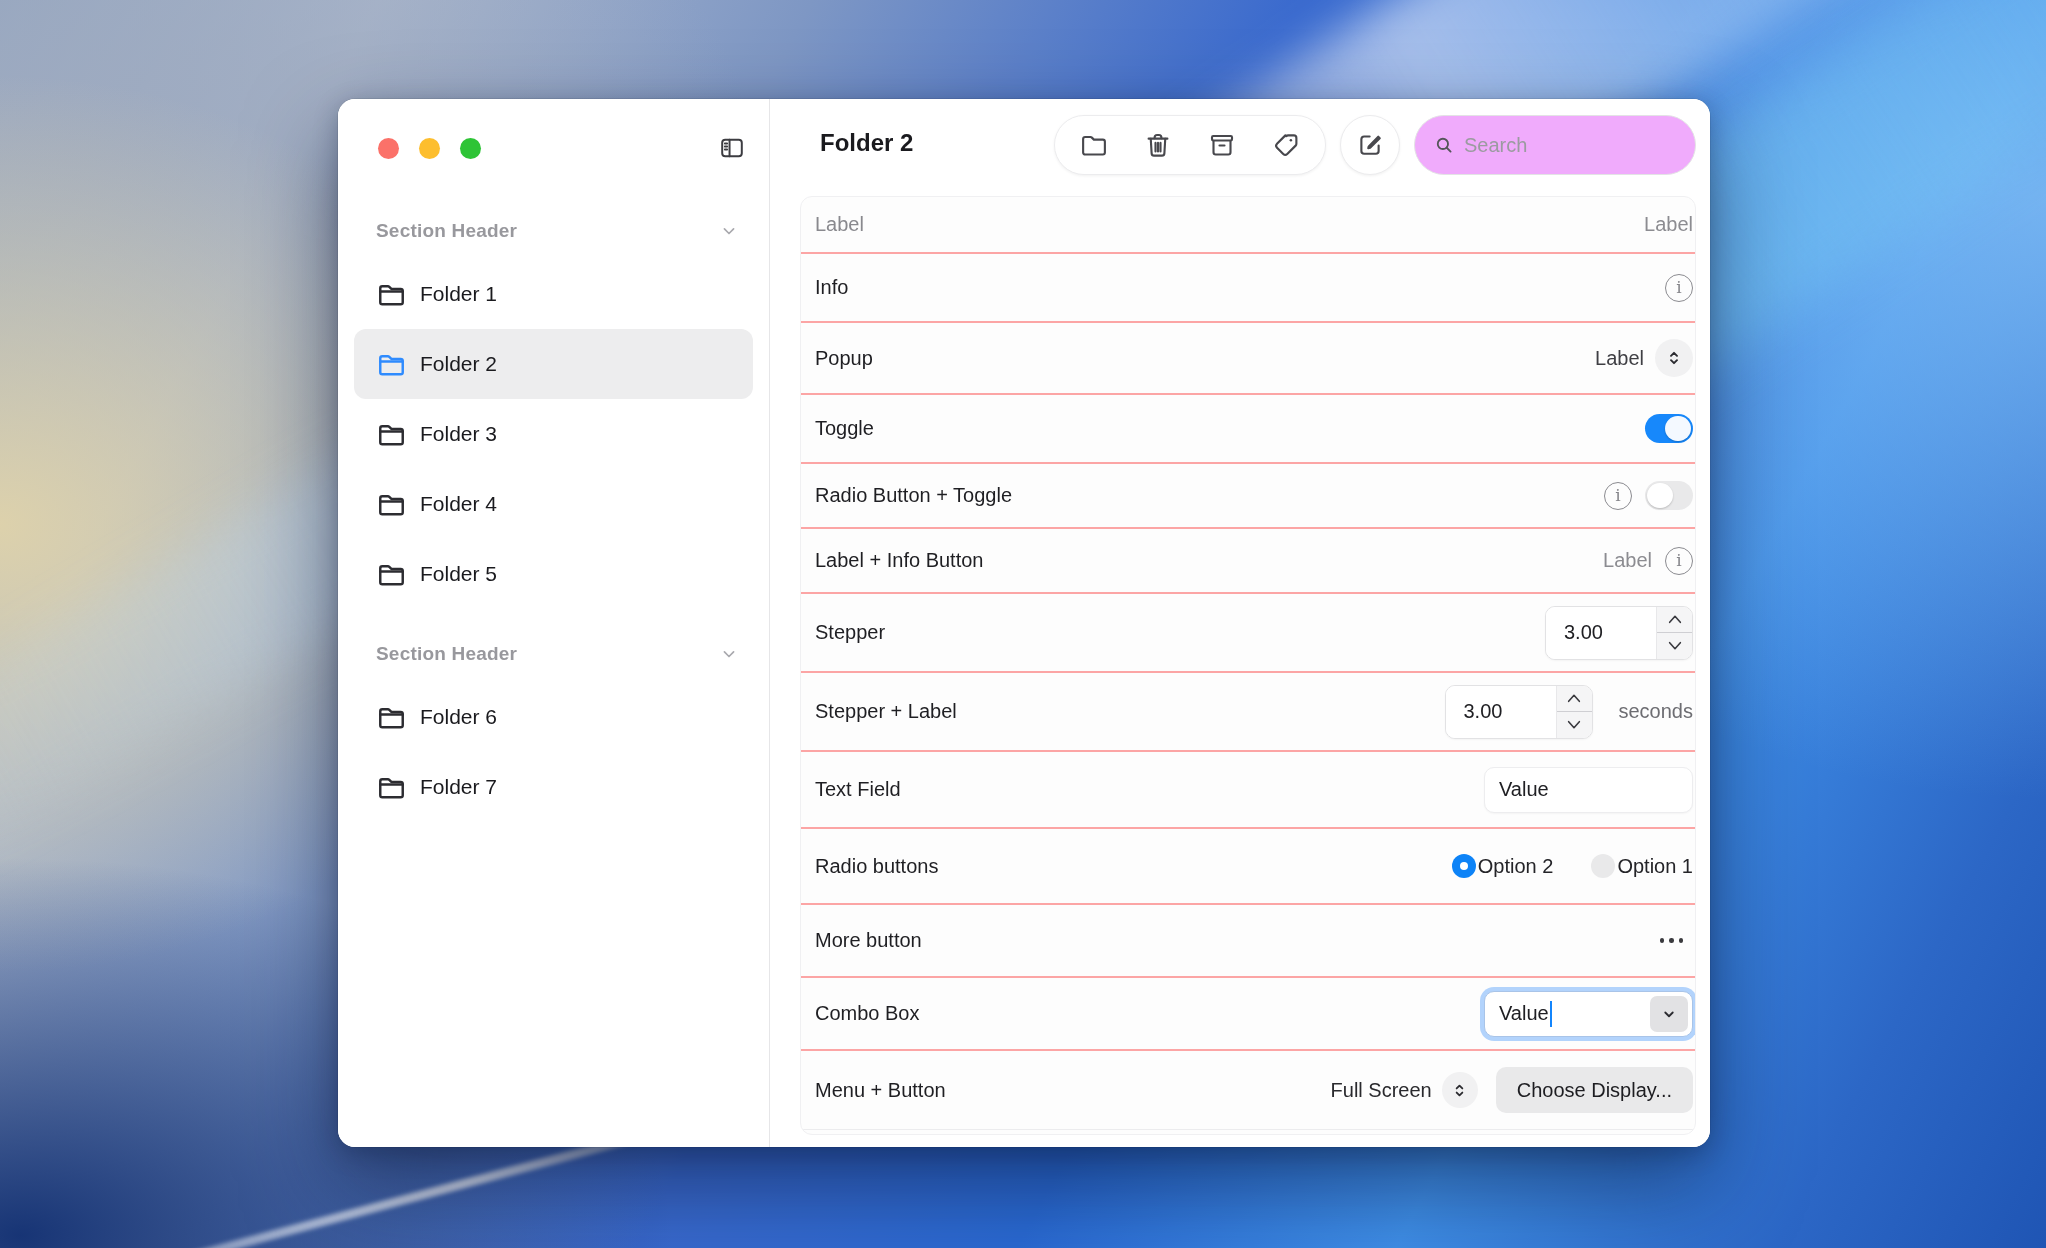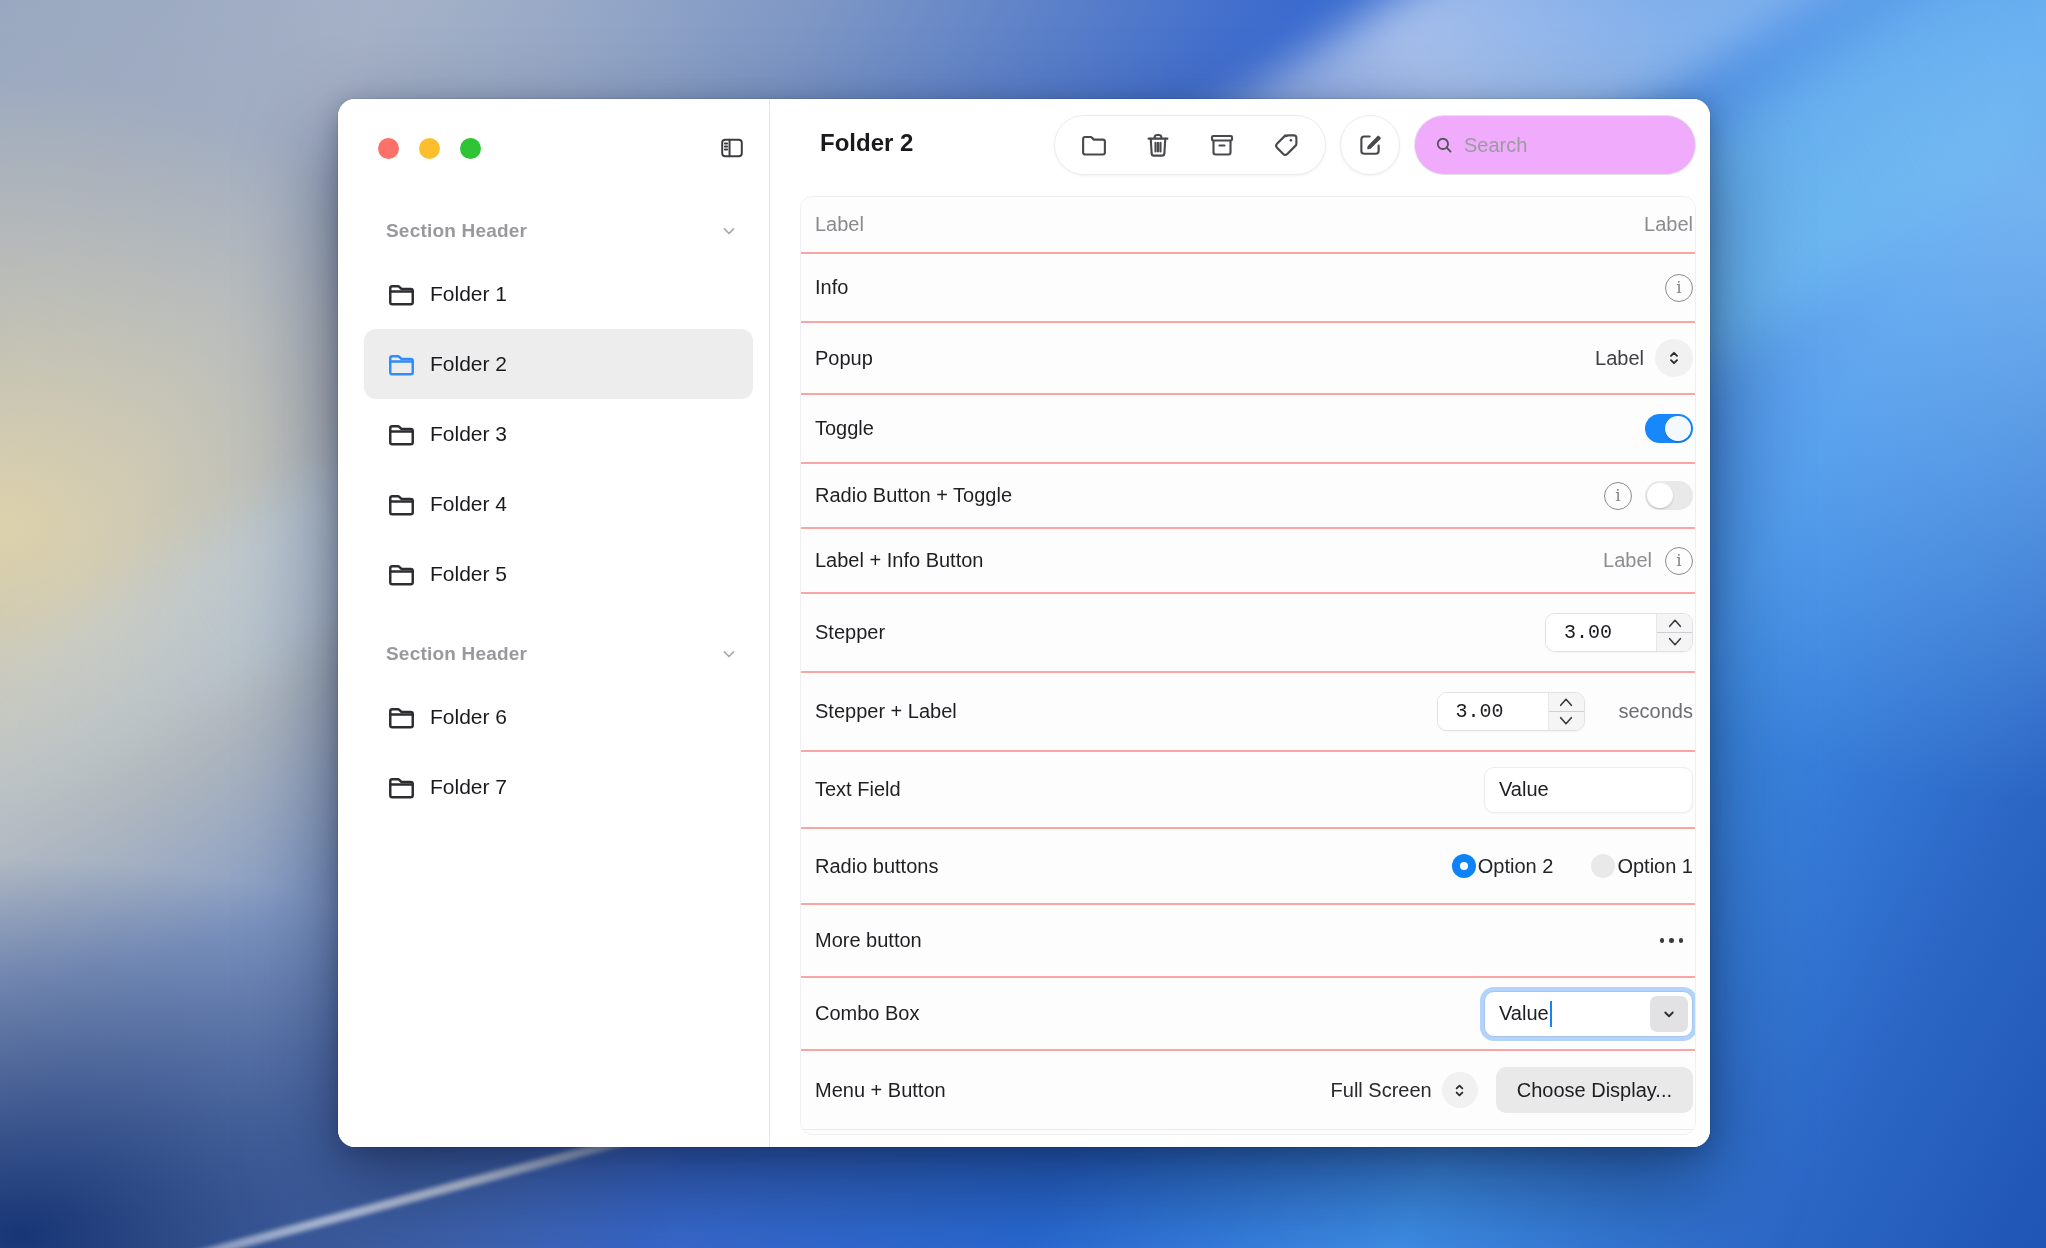--- a/index.html
+++ b/index.html
@@ -37,21 +37,21 @@
   
   .sidebar { width:432px; flex:0 0 432px; background:#fff; border-right:1px solid #e6e6e8;
     position:relative; padding-top:38px; }
   .traffic { display:flex; gap:20px; padding-left:40px; align-items:center; height:22px; }
   .dot { width:21px; height:21px; border-radius:50%; }
   .dot.red { background:#fb7169; }
   .dot.yellow { background:#fdbe2e; }
   .dot.green { background:#2ec436; }
   .panel-toggle { position:absolute; top:34px; right:22px; width:30px; height:30px;
     display:flex; align-items:center; justify-content:center; color:#3c3c41; cursor:default; }
-  .nav { margin-top:52px;padding-left:10px; }
+  .nav { margin-top:52px; }
   .section-header { height:40px; margin:0 16px; padding:0 14px 0 22px;
     display:flex; align-items:center; justify-content:space-between; }
   .section-header .sh-label { color:#98989d; font-size:19px; font-weight:700; letter-spacing:.2px; }
   .section-header .chev { color:#a9a9ae; }
   .sh-2 { margin-top:25px; }
   .folder-row { height:70px; margin:0 16px; border-radius:12px; display:flex; align-items:center;
     padding-left:22px; gap:13px; }
   .folder-row.selected { background:#ededee; }
   .folder-row .f-icon { width:31px; height:31px; color:#2c2c31; flex:0 0 31px; display:flex; align-items:center; }
   .folder-row.selected .f-icon { color:#2f8bfe; }
@@ -93,30 +93,30 @@
     display:flex; align-items:center; justify-content:center; color:#2b2b30; }
 
   .toggle { width:48px; height:29px; border-radius:15px; position:relative; }
   .toggle.on { background:#1788fb; }
   .toggle.off { background:#e9e9ea; }
   .knob { position:absolute; top:2px; width:26px; height:25px; border-radius:13px; background:#fff;
     box-shadow:0 1px 2px rgba(0,0,0,.2); }
   .toggle.on .knob { right:2px; background:#f4f9ff; }
   .toggle.off .knob { left:2px; }
 
-  .stepper { display:flex; height:39px; border:1px solid #e2e2e4; border-radius:10px; overflow:hidden;
-    background:#fff; box-shadow:0 1px 2px rgba(0,0,0,.04);font-family:Liberation Mono, monospace; }
+  .stepper { display:flex; height:54px; border:1px solid #e2e2e4; border-radius:10px; overflow:hidden;
+    background:#fff; box-shadow:0 1px 2px rgba(0,0,0,.04); }
   .stepper .num { width:110px; display:flex; align-items:center; padding-left:18px;
     font-size:20px; color:#202024; background:#fff; }
   .stepper .btns { width:36px; background:#f5f5f6; border-left:1px solid #e8e8ea;
     display:flex; flex-direction:column; }
   .stepper .sb { flex:1; display:flex; align-items:center; justify-content:center; color:#3a3a3f; }
   .stepper .sb.up { border-bottom:1px solid #cfcfd3; }
 
-  .unit { font-size:20px; color:#6d6d72; margin-left:34px; }
+  .unit { font-size:20px; color:#6d6d72; margin-left:26px; }
 
   .textfield { width:209px; height:46px; border:1px solid #ededef; border-radius:10px; background:#fff;
     box-shadow:0 1px 2px rgba(0,0,0,.04); display:flex; align-items:center; padding:0 14px; }
   .textfield input { border:none; outline:none; background:transparent; width:100%;
     font-size:20px; color:#202024; font-family:"Liberation Sans",sans-serif; }
 
   .radio-group { display:flex; align-items:center; gap:38px; }
   .radio-opt { display:flex; align-items:center; gap:2px; }
   .radio { width:24px; height:24px; border-radius:50%; position:relative; }
   .radio.sel { background:#0d83f7; }

